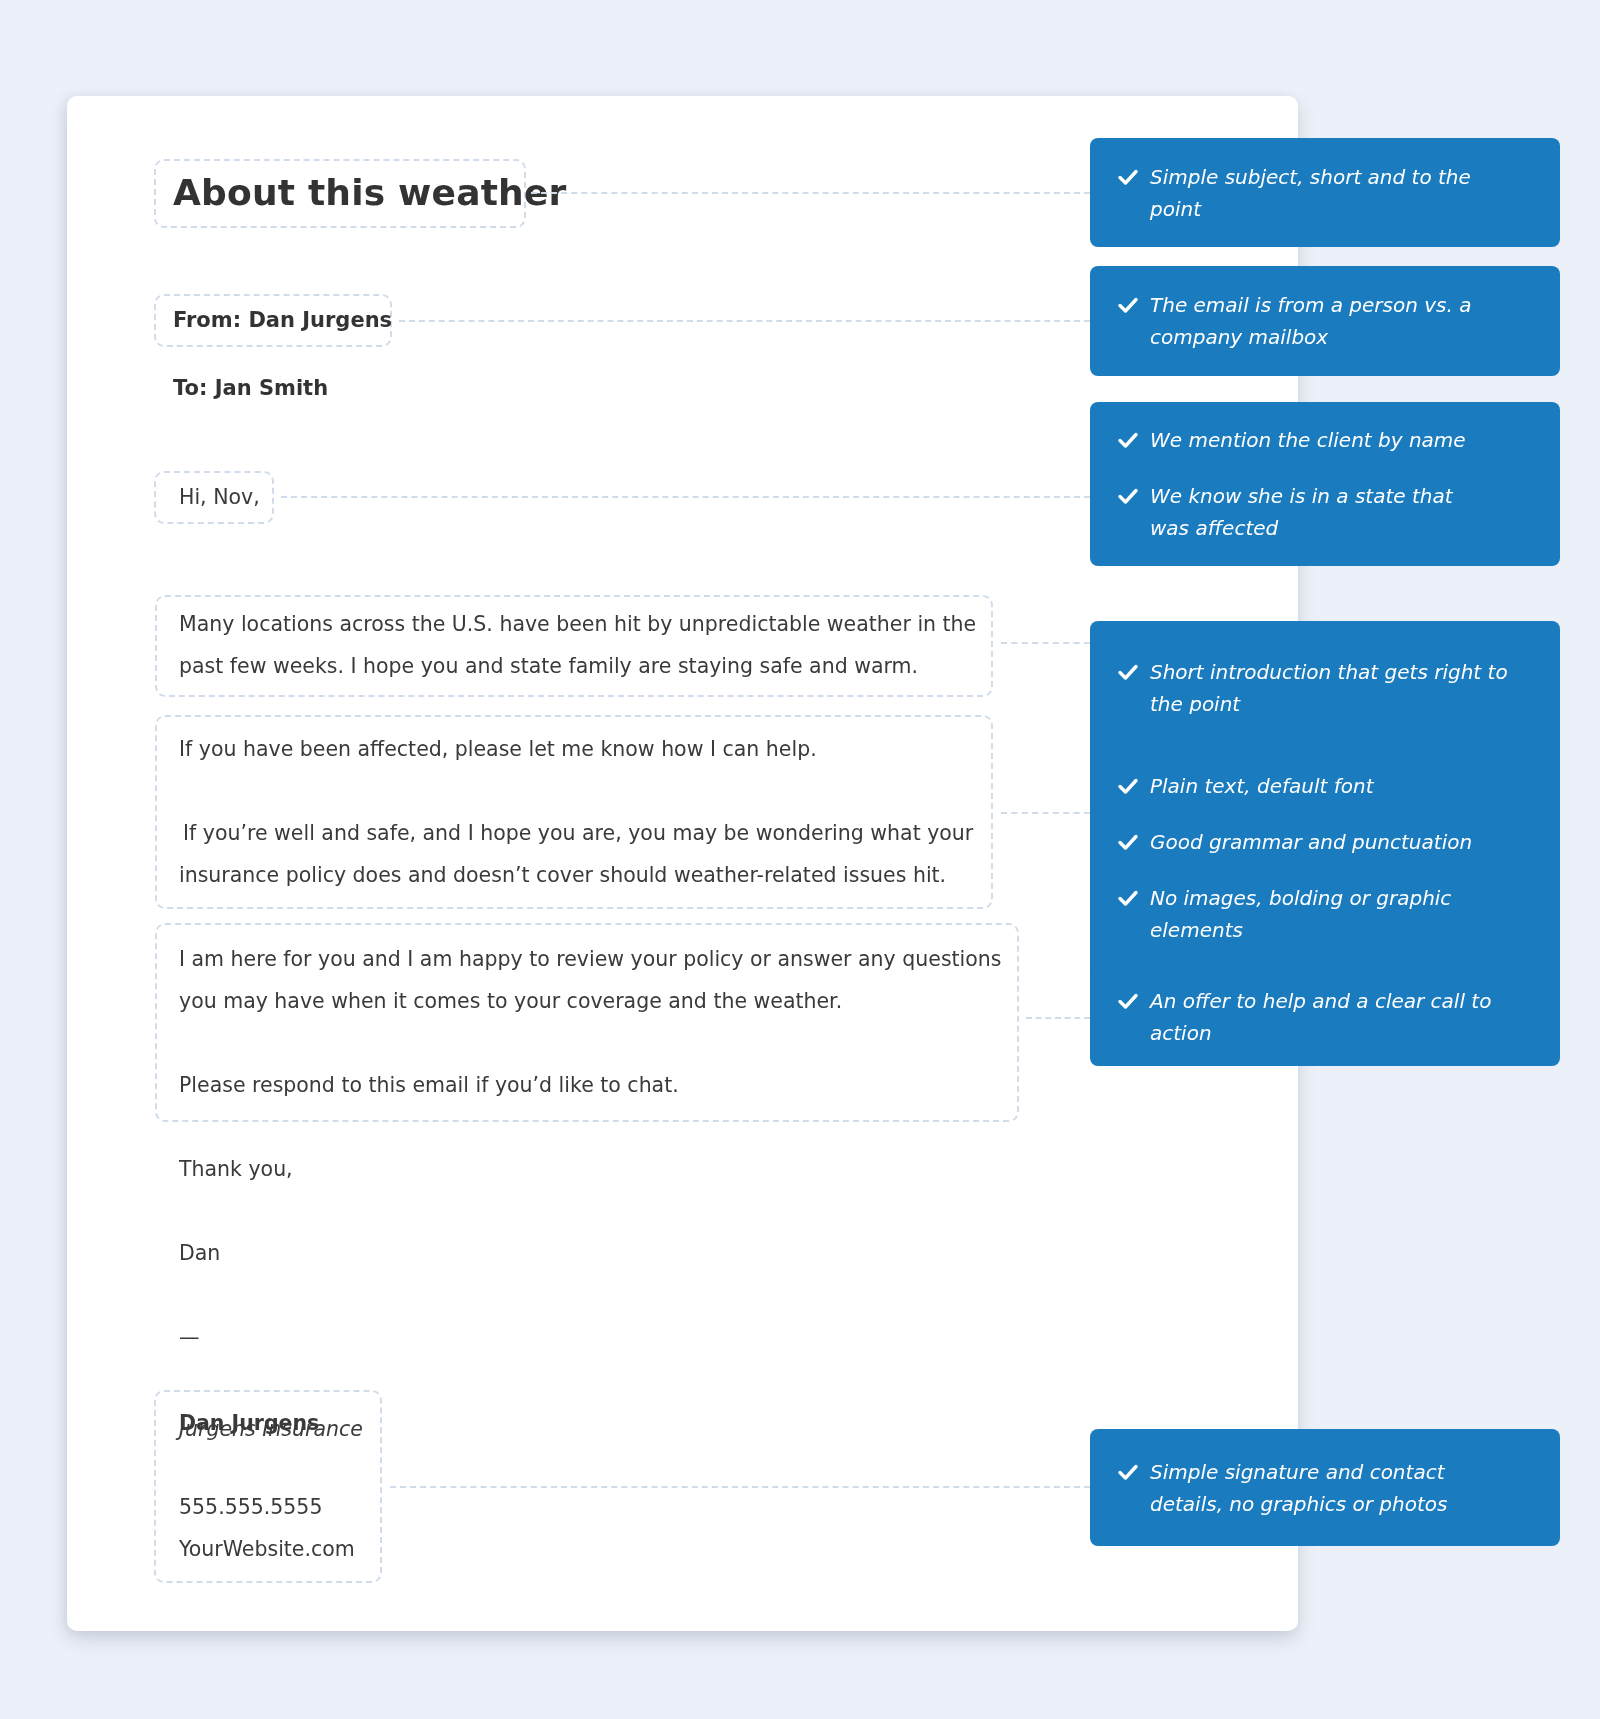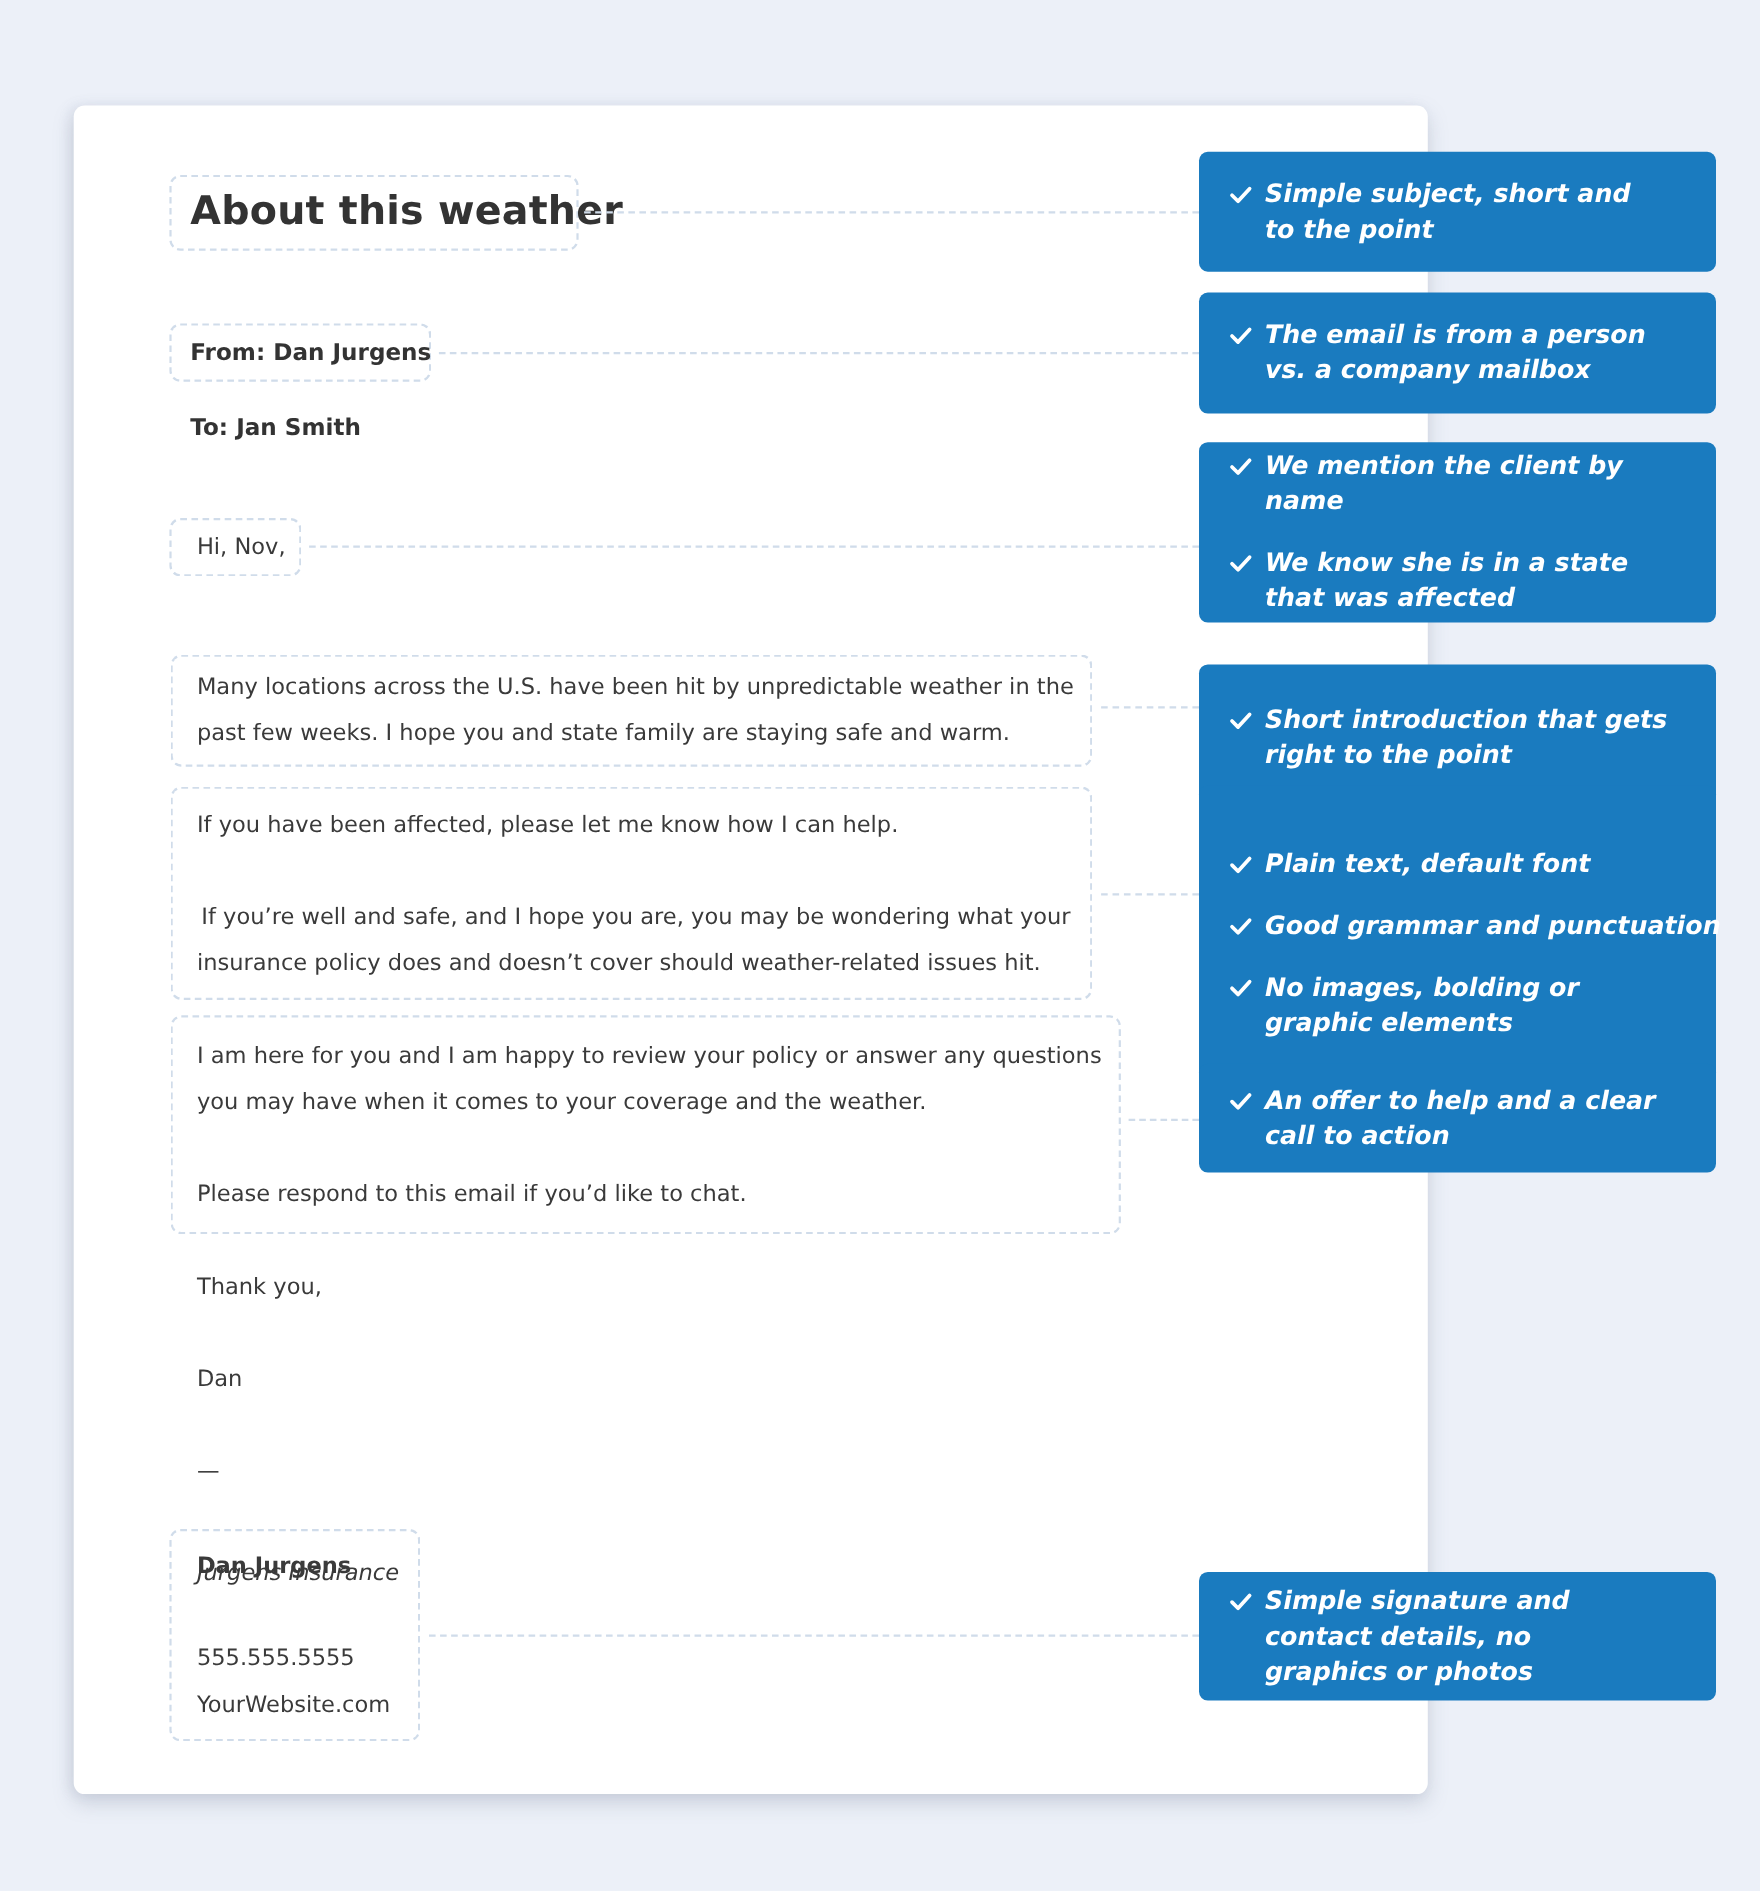--- a/index.html
+++ b/index.html
@@ -34,22 +34,22 @@
   .callout {
     position:absolute; left:1090px; width:470px; box-sizing:border-box;
     background:#1a7bbf; border-radius:8px;
     padding:0 30px 0 27px;
     display:flex; flex-direction:column; justify-content:center;
   }
   .c-item { display:flex; align-items:flex-start; }
   .c-item + .c-item { margin-top:24px; }
   .check { width:22px; height:22px; flex:0 0 22px; margin-top:5px; margin-right:11px; }
   .c-text {
-    color:#ffffff; font-style:italic; font-weight:700;
-    font-size:23px; line-height:32px;
+    color:#ffffff; font-style:italic; font-weight:400;
+    font-size:20px; line-height:32px;
   }
 </style>
 </head>
 <body>
 
 <div class="card"></div>
 
 <div class="dbox" style="left:154px; top:159px; width:372px; height:69px;"></div>
 <div class="abs subject" style="left:173px; top:170px; line-height:46px;">About this weather</div>
 
@@ -119,21 +119,21 @@
     <span class="c-text">We mention the client by name</span>
   </div>
   <div class="c-item">
     <svg class="check" viewBox="0 0 22 22">
         <path d="M3 11.5 L8.5 17 L19 5.5" fill="none" stroke="#fff" stroke-width="3.4" stroke-linecap="round" stroke-linejoin="round"></path>
       </svg>
     <span class="c-text" style="max-width:340px;">We know she is in a state that was affected</span>
   </div>
 </div>
 
-<div class="callout" style="top:604px; height:133px;">
+<div class="callout" style="top:621px; height:133px;">
   <div class="c-item">
     <svg class="check" viewBox="0 0 22 22">
         <path d="M3 11.5 L8.5 17 L19 5.5" fill="none" stroke="#fff" stroke-width="3.4" stroke-linecap="round" stroke-linejoin="round"></path>
       </svg>
     <span class="c-text" style="max-width:370px;">Short introduction that gets right to the point</span>
   </div>
 </div>
 
 <div class="callout" style="top:714px; height:288px;">
   <div class="c-item">

